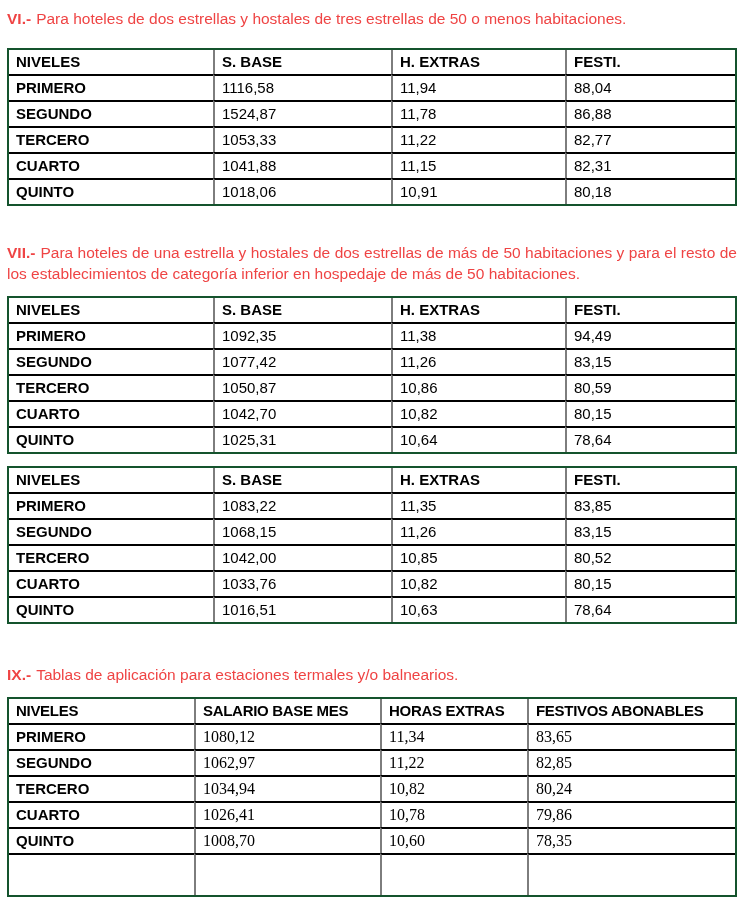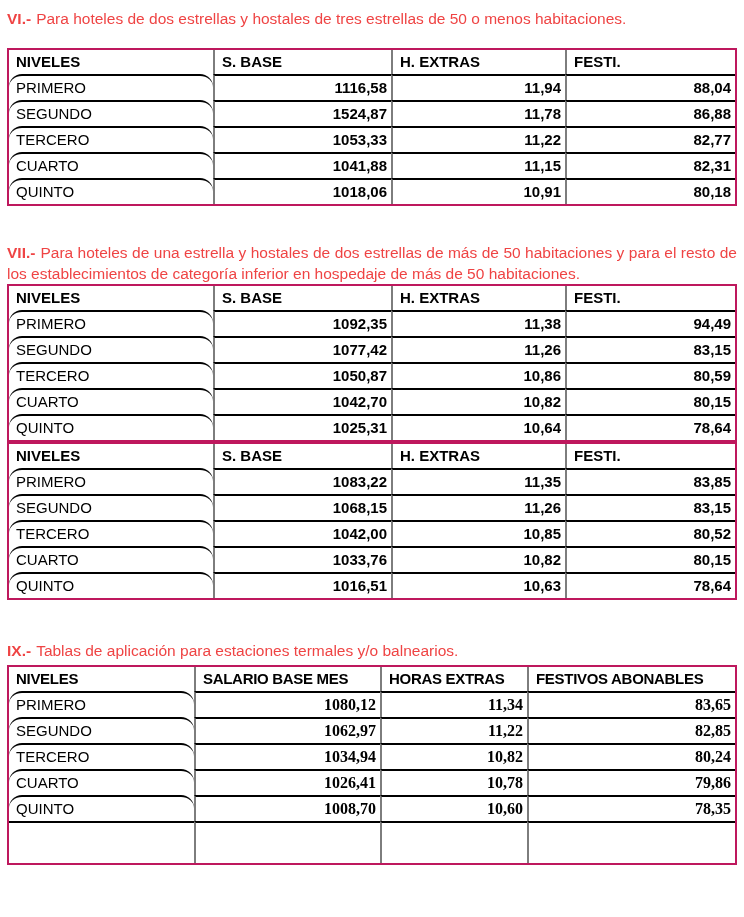--- a/index.html
+++ b/index.html
@@ -28,40 +28,41 @@
   #sec-vii  p.heading { margin-top: 36px; margin-bottom: 0; }
   #sec-viii p.heading { margin-top: 21px; margin-bottom: 0; }
   #sec-ix   p.heading { margin-top: 40px; margin-bottom: 4px; }
 
   
   table.tbl {
     table-layout: fixed;
     width: 730px;
     border-collapse: separate;
     border-spacing: 0;
-    border: 2px solid #be185d;
+    border: 2px solid #14532d;
     box-sizing: border-box;
+    margin-top: 12px;
   }
   .tbl th, .tbl td {
     height: 24px;
     padding: 0 4px 0 7px;
     vertical-align: middle;
     font-size: 15px;
     line-height: 24px;
     text-align: left;
     overflow: hidden;
     white-space: nowrap;
     box-sizing: content-box;
   }
   .tbl tr + tr th, .tbl tr + tr td { border-top: 2px solid #000000; }
   .tbl th + th, .tbl td + td { border-left: 2px solid #7d7d7d; }
 
   .tbl th { font-weight: bold; }
-  .tbl td.lvl { font-weight: normal; border-radius: 13px; }
-  .tbl td.val { font-weight: bold; text-align: right; }
+  .tbl td.lvl { font-weight: bold; }
+  .tbl td.val { font-weight: normal; }
 
   
   .t-std col.c1 { width: 204px; }
   .t-std col.c2 { width: 178px; }
   .t-std col.c3 { width: 174px; }
   .t-std col.c4 { width: 170px; }
 
   
   .t-ix col.c1 { width: 185px; }
   .t-ix col.c2 { width: 186px; }

